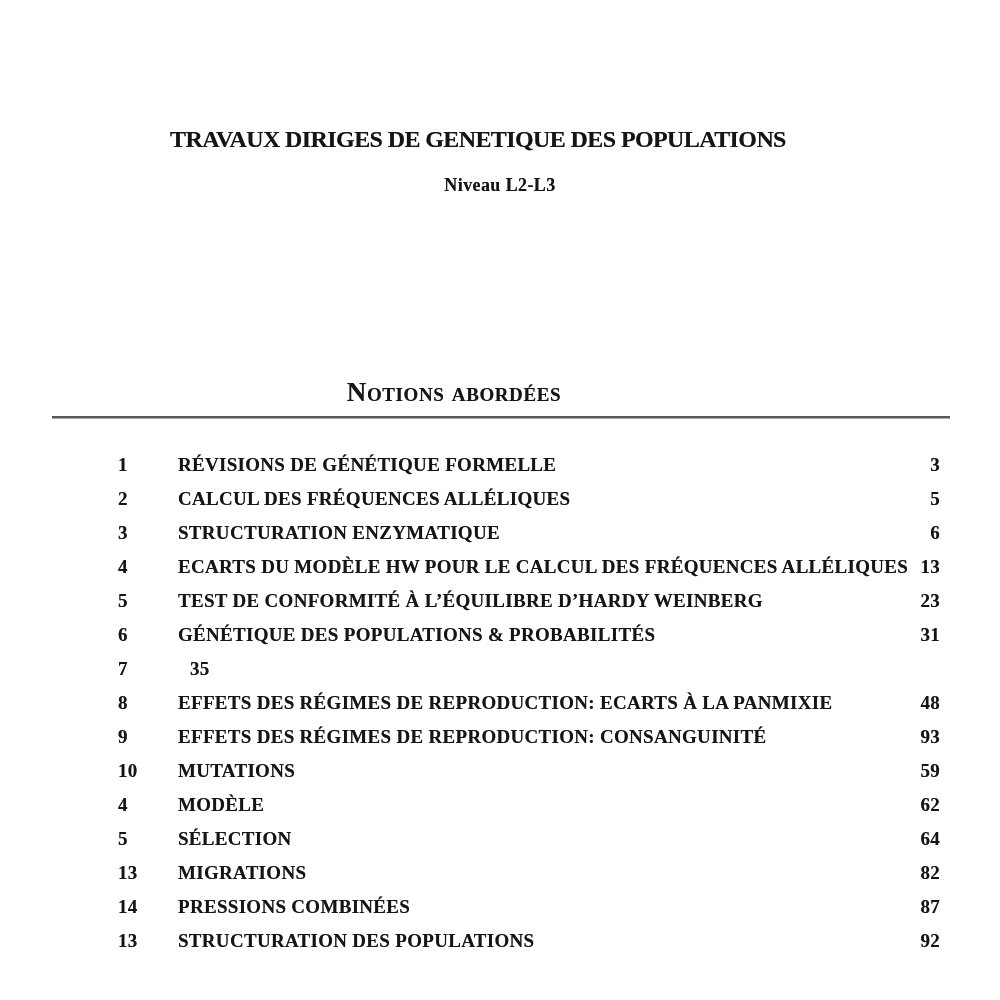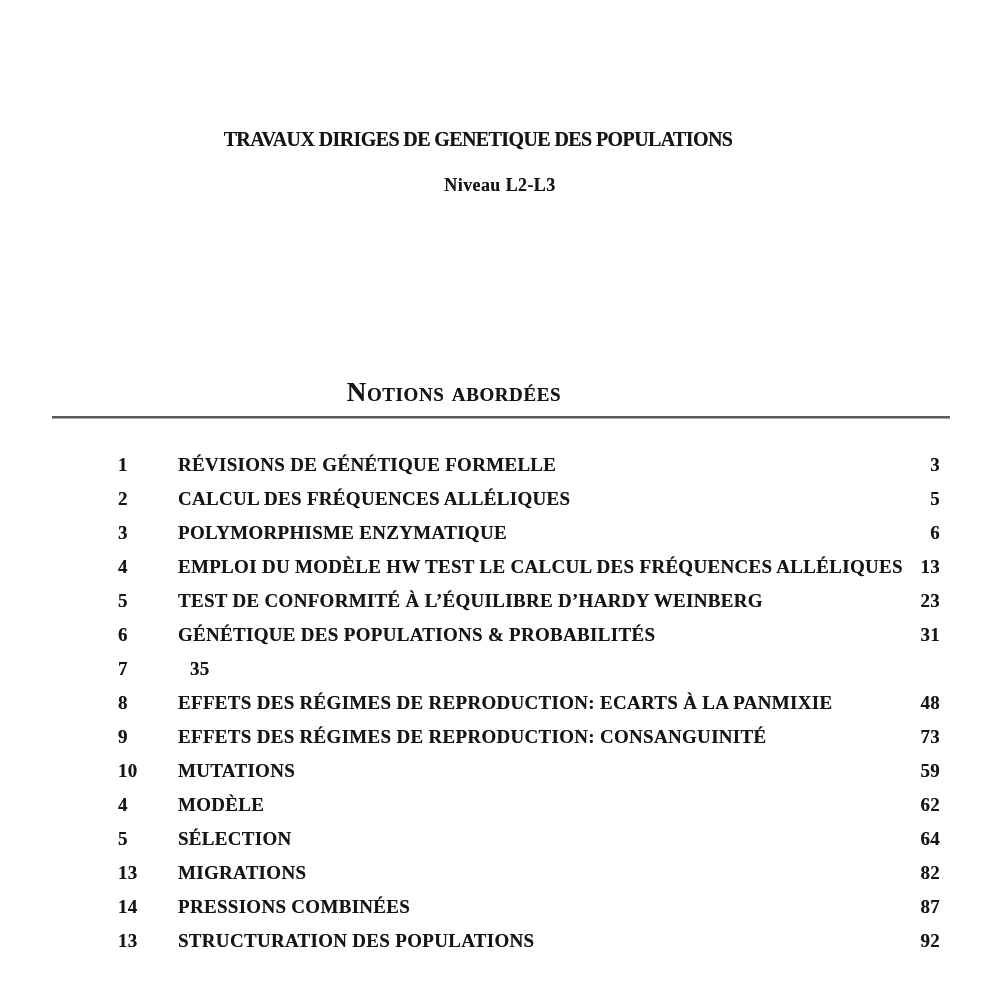--- a/index.html
+++ b/index.html
@@ -15,21 +15,21 @@
     font-family: "Liberation Serif", "DejaVu Serif", serif;
     color: #151515;
     overflow: hidden;
   }
   .doc-title {
     position: absolute;
     top: 122px;
     left: 0;
     width: 956px;
     text-align: center;
-    font-size: 20px;
+    font-size: 24px;
     font-weight: bold;
     letter-spacing: -0.6px;
     line-height: 34px;
     text-shadow: 0 0 0.6px rgba(0,0,0,0.55);
   }
   .doc-subtitle {
     position: absolute;
     top: 169px;
     left: 0;
     width: 1000px;
@@ -115,27 +115,27 @@
     </div>
 
     <div class="toc-row">
       <span class="toc-num">2</span>
       <span class="toc-label">CALCUL DES FRÉQUENCES ALLÉLIQUES</span>
       <span class="toc-page">5</span>
     </div>
 
     <div class="toc-row">
       <span class="toc-num">3</span>
-      <span class="toc-label">POLYMORPHISME ENZYMATIQUE</span>
+      <span class="toc-label">STRUCTURATION ENZYMATIQUE</span>
       <span class="toc-page">6</span>
     </div>
 
     <div class="toc-row">
       <span class="toc-num">4</span>
-      <span class="toc-label">EMPLOI DU MODÈLE HW TEST LE CALCUL DES FRÉQUENCES ALLÉLIQUES</span>
+      <span class="toc-label">ECARTS DU MODÈLE HW POUR LE CALCUL DES FRÉQUENCES ALLÉLIQUES</span>
       <span class="toc-page">13</span>
     </div>
 
     <div class="toc-row">
       <span class="toc-num">5</span>
       <span class="toc-label">TEST DE CONFORMITÉ À L’ÉQUILIBRE D’HARDY WEINBERG</span>
       <span class="toc-page">23</span>
     </div>
 
     <div class="toc-row">
@@ -151,21 +151,21 @@
 
     <div class="toc-row">
       <span class="toc-num">8</span>
       <span class="toc-label">EFFETS DES RÉGIMES DE REPRODUCTION: ECARTS À LA PANMIXIE</span>
       <span class="toc-page">48</span>
     </div>
 
     <div class="toc-row">
       <span class="toc-num">9</span>
       <span class="toc-label">EFFETS DES RÉGIMES DE REPRODUCTION: CONSANGUINITÉ</span>
-      <span class="toc-page">73</span>
+      <span class="toc-page">93</span>
     </div>
 
     <div class="toc-row">
       <span class="toc-num">10</span>
       <span class="toc-label">MUTATIONS</span>
       <span class="toc-page">59</span>
     </div>
 
     <div class="toc-row">
       <span class="toc-num">4</span>

